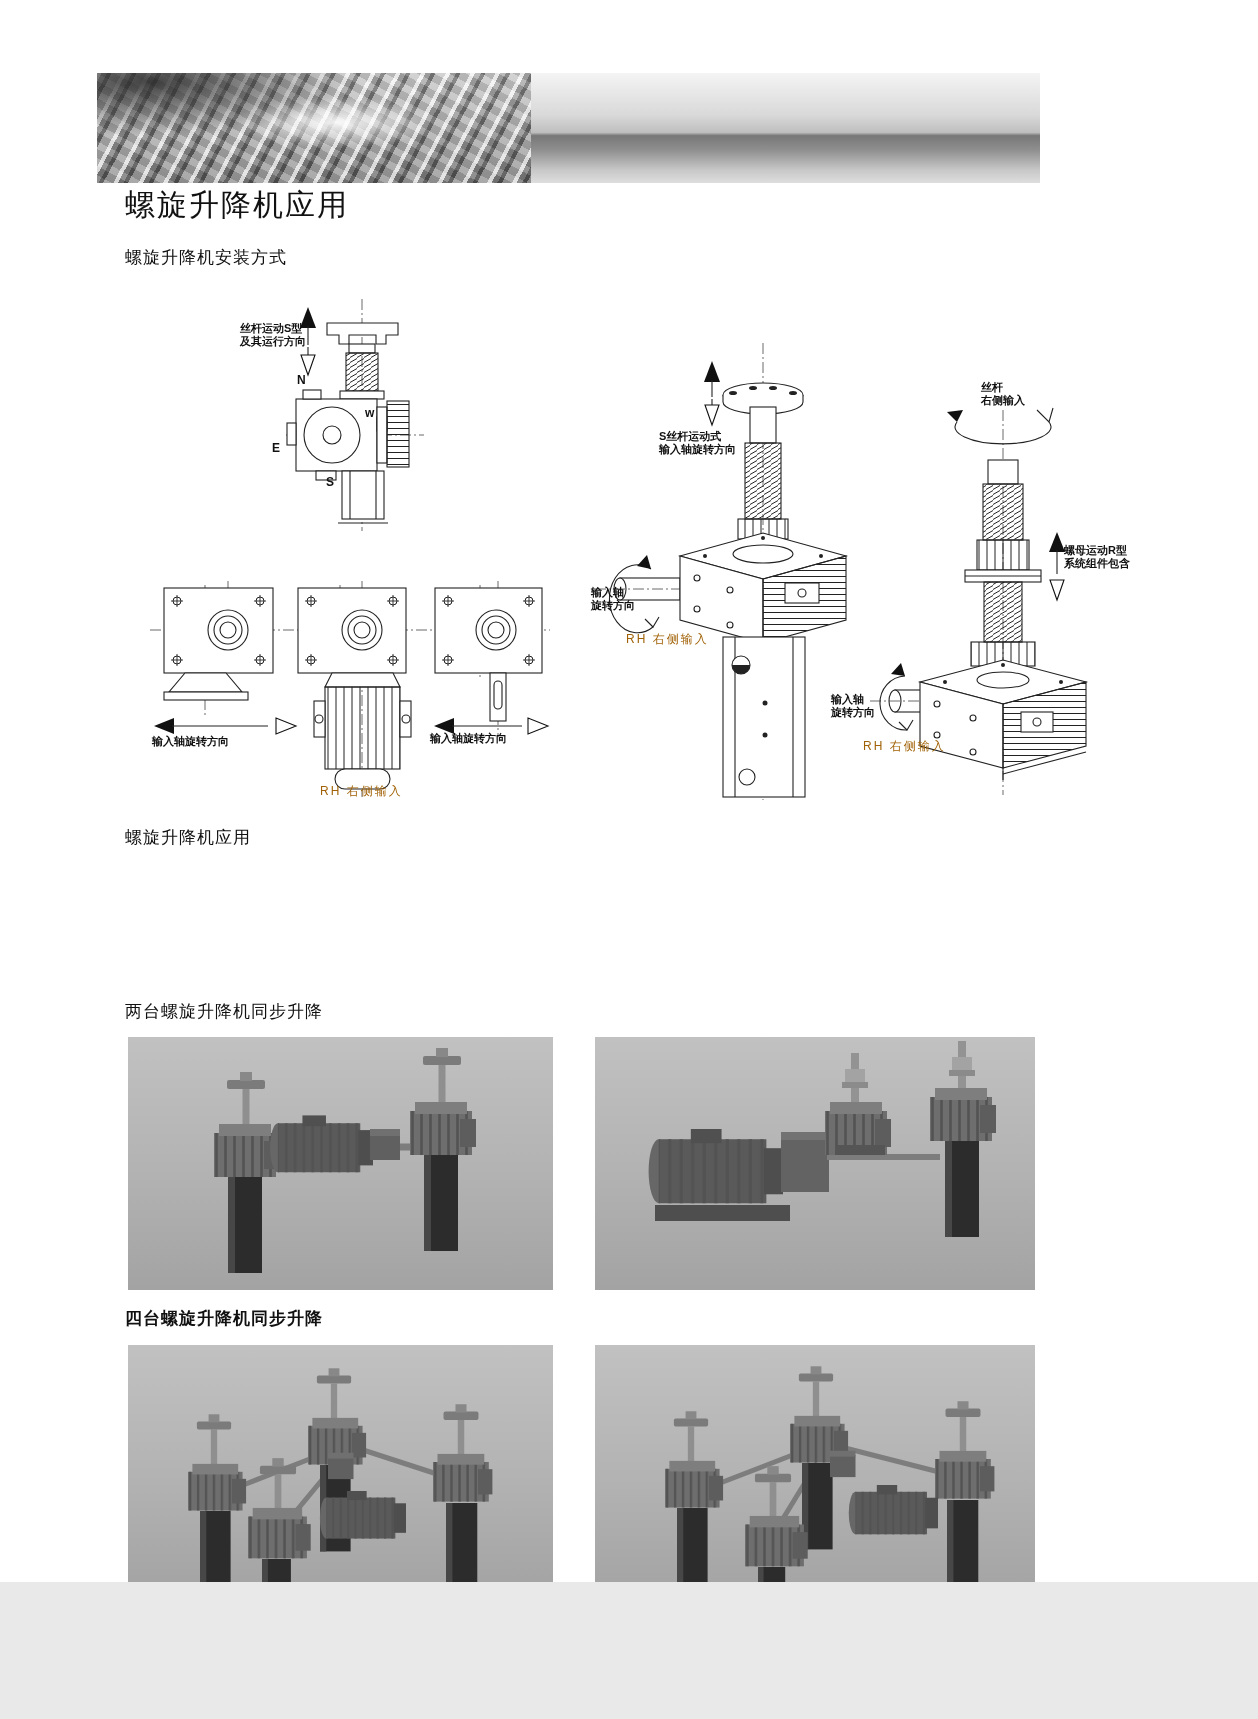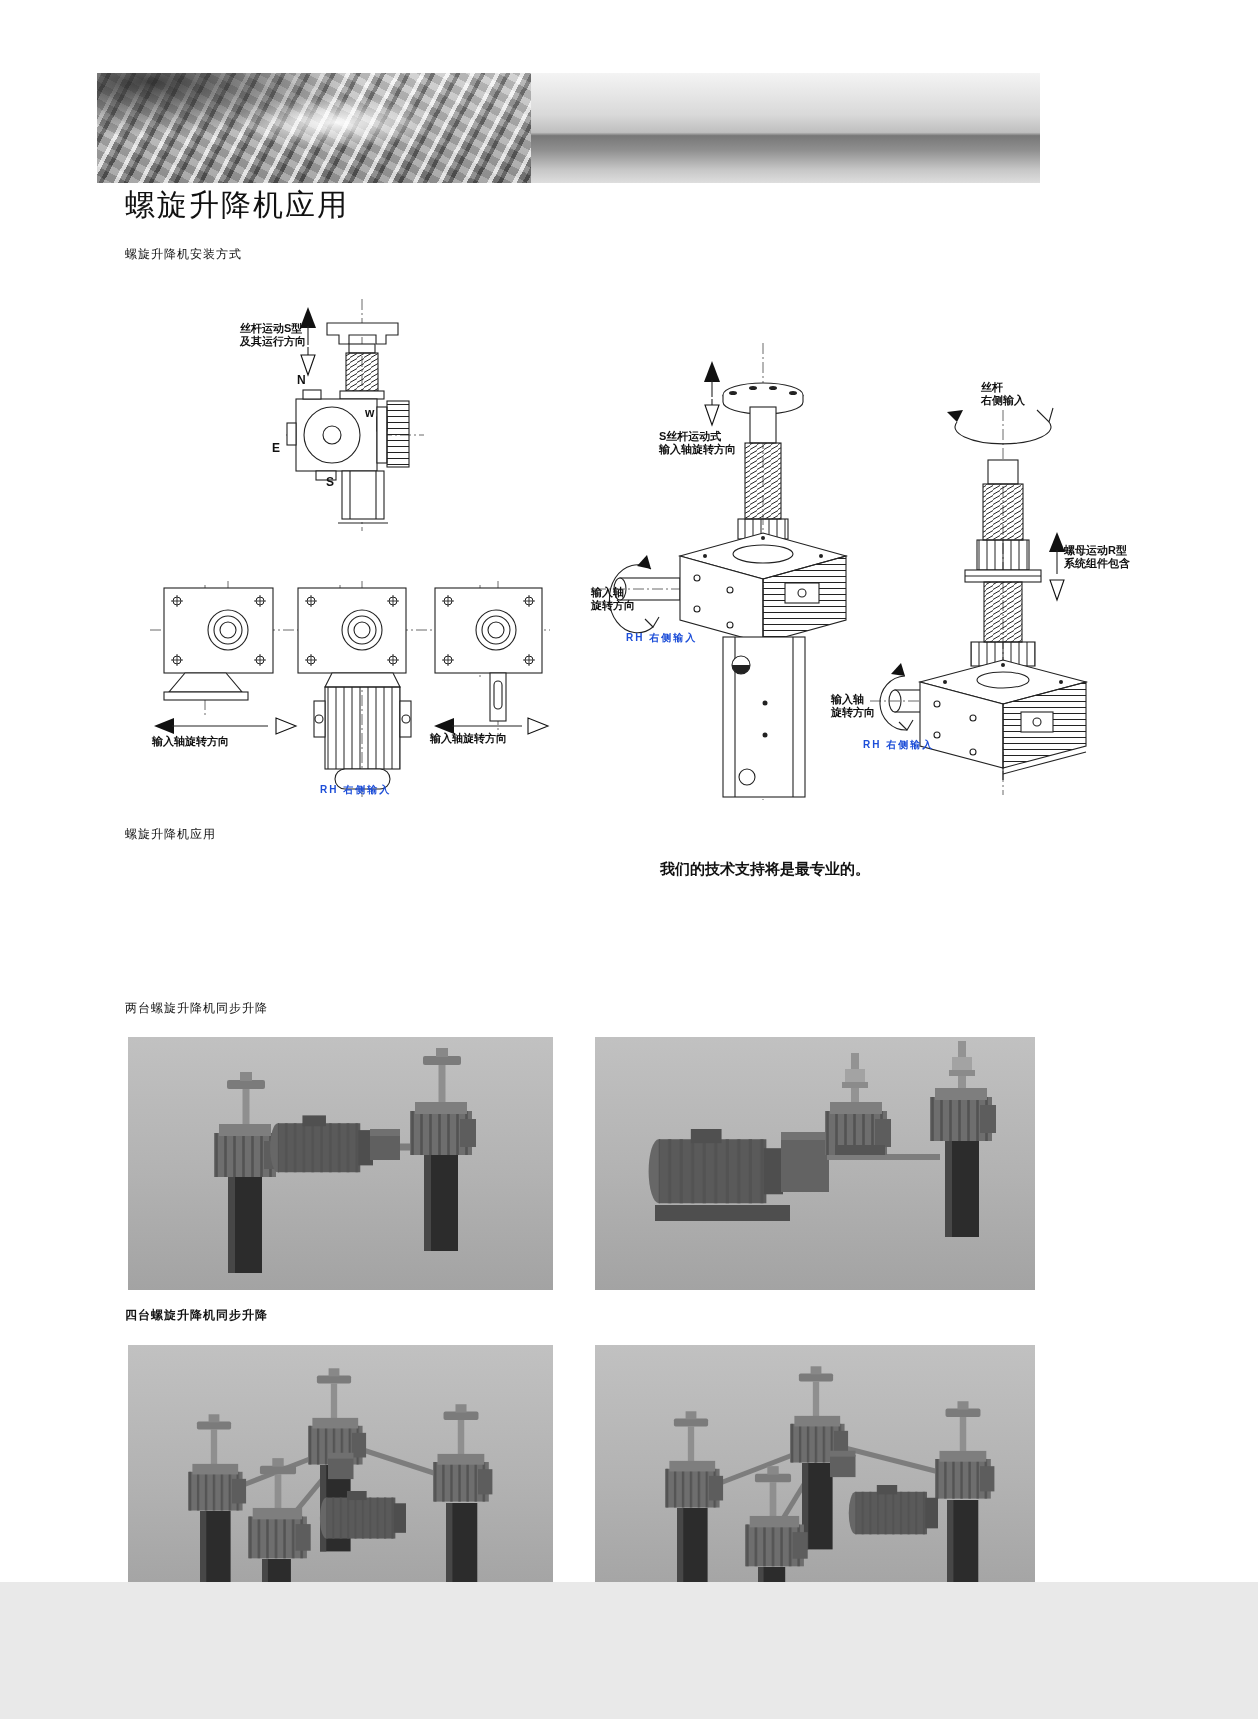--- a/index.html
+++ b/index.html
@@ -13,36 +13,36 @@
     background:linear-gradient(180deg,#f4f4f4 0%,#d9d9d9 38%,#bfbfbf 54%,#777777 57%,#8f8f8f 70%,#c7c7c7 88%,#dedede 100%);}
   .banner-gears{position:absolute;left:0;top:0;width:46%;height:100%;
     background:
       radial-gradient(ellipse at 12% 8%, rgba(40,40,40,.85) 0%, rgba(40,40,40,0) 38%),
       radial-gradient(ellipse at 55% 45%, rgba(255,255,255,.9) 0%, rgba(255,255,255,0) 30%),
       repeating-linear-gradient(118deg, rgba(255,255,255,.75) 0 4px, rgba(130,130,130,.35) 4px 9px, rgba(40,40,40,.45) 9px 13px, rgba(200,200,200,.4) 13px 22px),
       repeating-linear-gradient(28deg, rgba(255,255,255,.25) 0 7px, rgba(60,60,60,.25) 7px 15px),
       linear-gradient(180deg,#cfcfcf 0%,#9a9a9a 55%,#6f6f6f 100%);}
   
   .title{position:absolute;left:125px;top:185px;font-size:30px;font-weight:500;letter-spacing:2px;}
-  .h-sub{position:absolute;font-size:12px;font-weight:400;letter-spacing:1px;}
+  .h-sub{position:absolute;font-size:17px;font-weight:400;letter-spacing:1px;}
   .install-heading{left:125px;top:246px;}
   .app-heading{left:125px;top:826px;}
   .two-heading{left:125px;top:1000px;}
   .four-heading{left:125px;top:1307px;font-weight:bold;}
   .col-left{position:absolute;left:125px;top:854px;width:464px;font-size:16px;line-height:28px;text-align:justify;}
   .col-left p{margin:0;text-indent:2em;}
   .col-right{position:absolute;left:660px;top:856px;width:460px;font-size:15px;line-height:26px;}
   .col-right .b{font-weight:bold;margin:0 0 6px 0;}
   .col-right p{margin:0;}
   .pagenum{position:absolute;left:0;top:1636px;width:100%;text-align:center;font-size:20px;letter-spacing:1px;}
   
   .diagram-area{position:absolute;left:0;top:280px;width:1258px;height:534px;}
   .diagram-area svg{position:absolute;overflow:visible;}
   .dlabel{position:absolute;font-size:11px;font-weight:bold;line-height:13px;white-space:pre-line;color:#111;}
-  .dcaption{position:absolute;font-size:10px;color:#1d4ed8;letter-spacing:2px;font-weight:bold;}
+  .dcaption{position:absolute;font-size:12px;color:#a16207;letter-spacing:2px;}
   .compass{position:absolute;font-size:12px;font-weight:bold;color:#111;}
   .lw{stroke:#222;stroke-width:1.1;fill:none;}
   .lwf{stroke:#222;stroke-width:1.1;fill:#fff;}
   .cl{stroke:#444;stroke-width:0.8;fill:none;stroke-dasharray:11 3 2 3;}
   .solid{fill:#111;stroke:none;}
   .open{fill:#fff;stroke:#111;stroke-width:1.1;}
   .dot{fill:#222;stroke:none;}
   
   .photo{position:absolute;background:linear-gradient(180deg,#c1c1c1 0%,#b2b2b2 55%,#a3a3a3 100%);}
   .photo svg{display:block;}
@@ -325,21 +325,20 @@
     <span class="dlabel" style="left:1064px;top:264px">螺母运动R型
 系统组件包含</span>
     <span class="dlabel" style="left:831px;top:413px">输入轴
 旋转方向</span>
     <span class="dcaption" style="left:863px;top:458px">RH 右侧输入</span>
   </div>
 
   <div class="h-sub app-heading">螺旋升降机应用</div>
 
   <div class="col-right">
-    <p class="b">我们的技术支持将是最专业的。</p>
   </div>
 
   <div class="h-sub two-heading">两台螺旋升降机同步升降</div>
 
   <div class="photo" style="left:128px;top:1037px;width:425px;height:253px">
     <svg width="425" height="253" viewBox="0 0 425 253">
       <line x1="148" y1="110" x2="300" y2="110" stroke="#7d7d7d" stroke-width="7"></line>
       <use href="#sym-screwT" x="118" y="38"></use>
       <use href="#sym-jack" x="86" y="86"></use>
       <use href="#sym-leg" x="100" y="140"></use>

